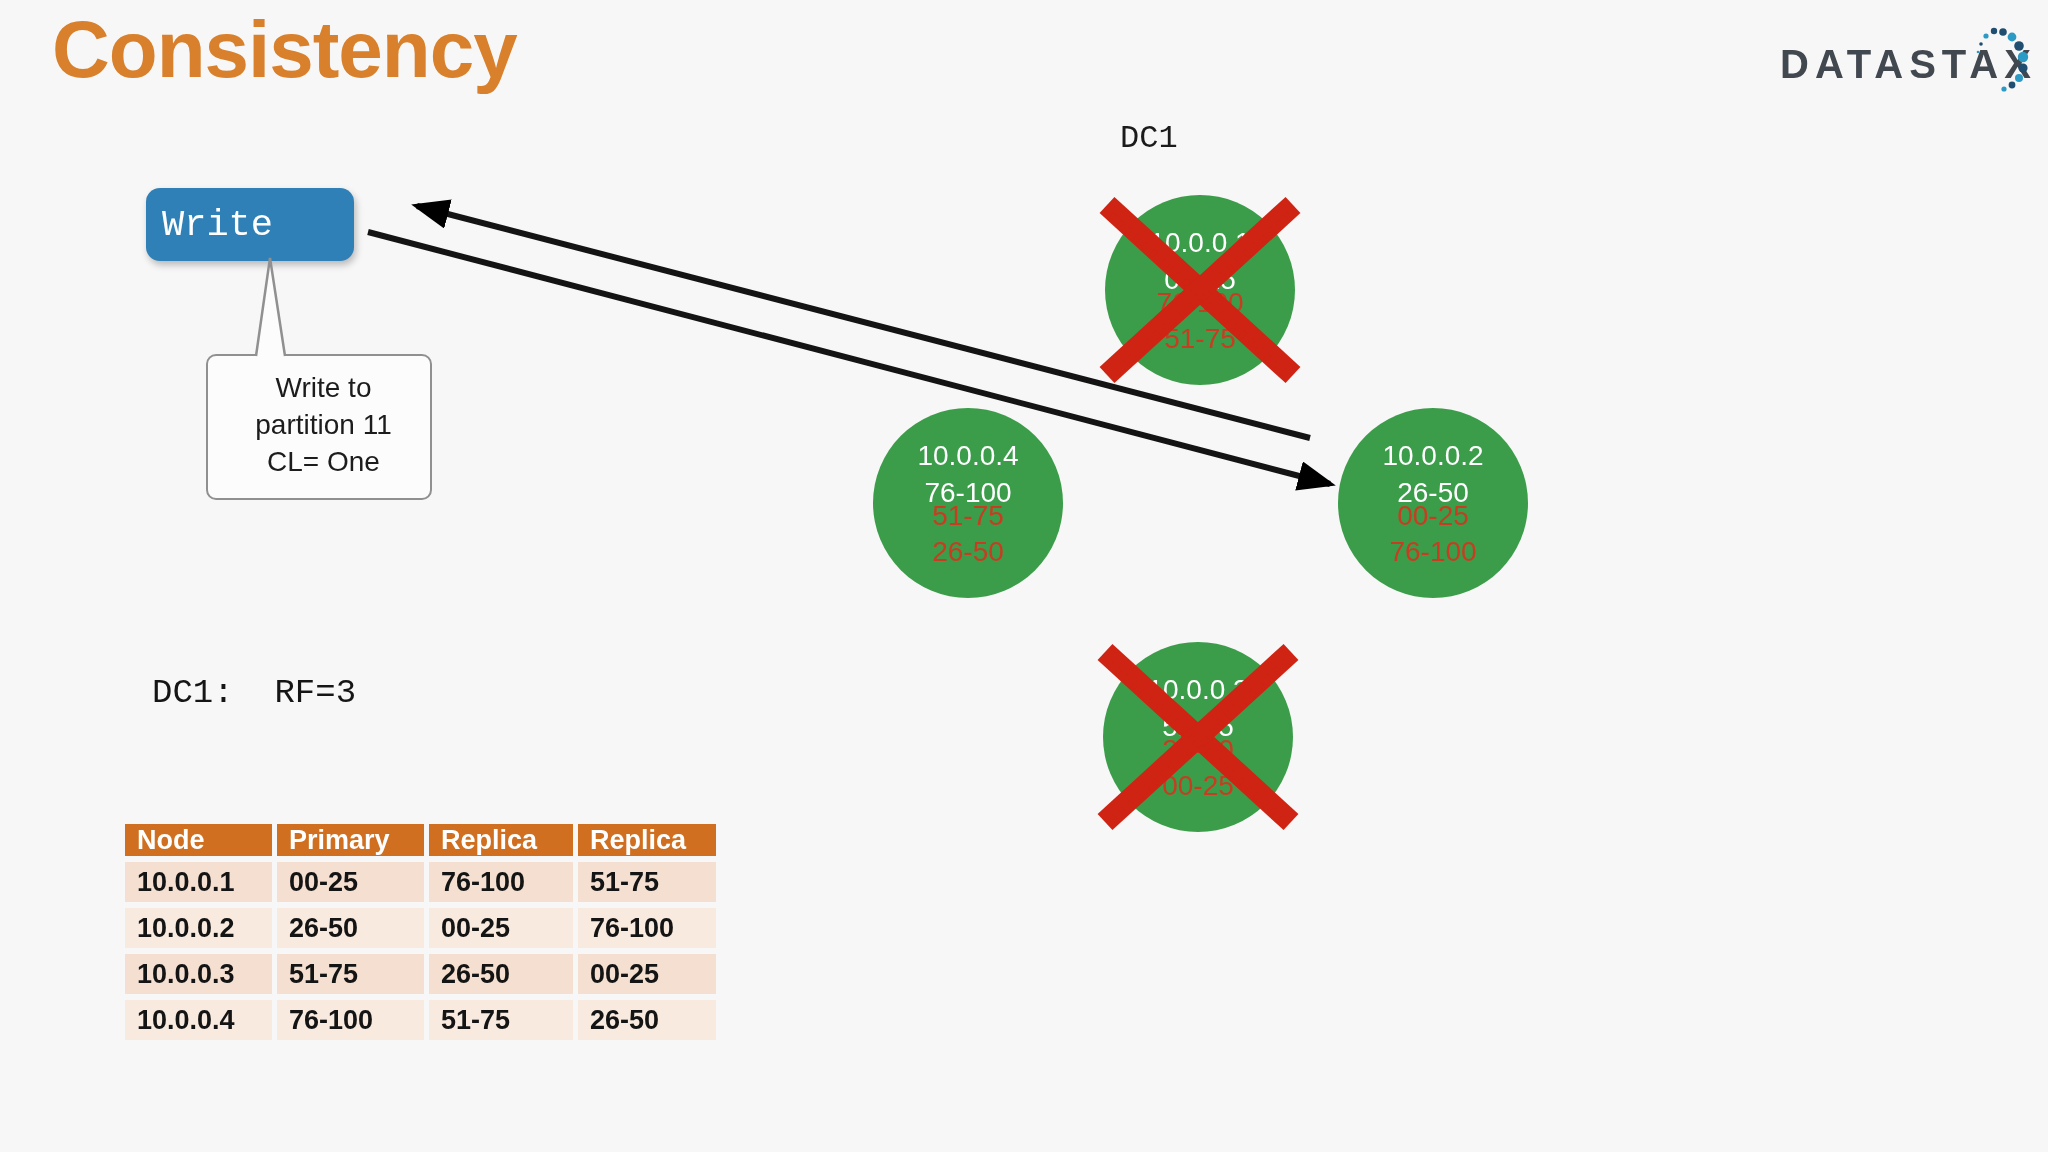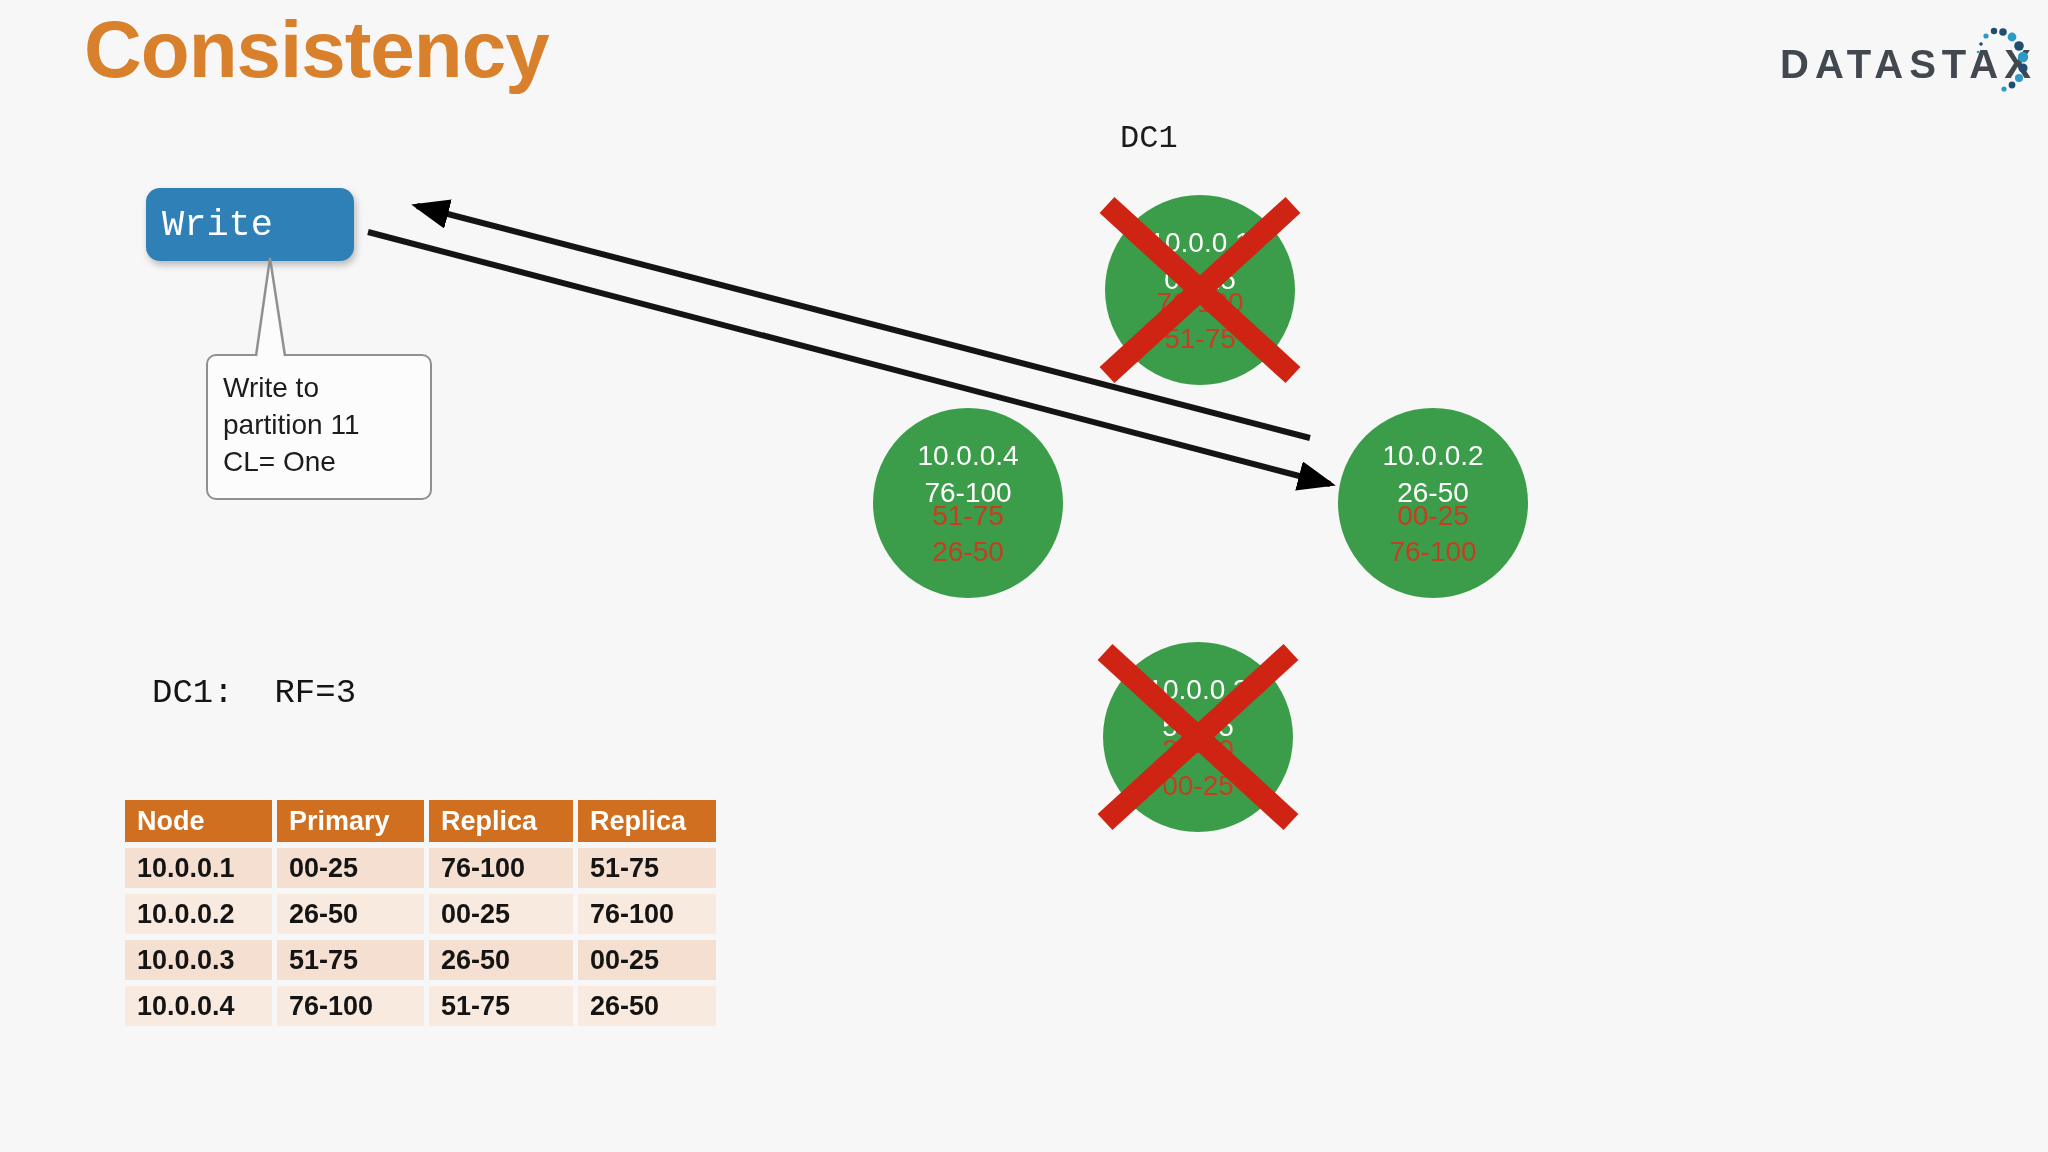--- a/index.html
+++ b/index.html
@@ -7,21 +7,20 @@
     width:2048px;height:1152px;position:relative;overflow:hidden;
     background:var(--page-bg,#F8F7F7);
     font-family:"Liberation Sans",sans-serif;
   }
   .abs{position:absolute;}
 
   
   .page-title{
     left:52px;top:4px;font-size:80px;font-weight:700;letter-spacing:-1px;
     color:var(--title-orange,#D8802C);
-    margin-left:32px;
   }
 
   
   .logo{left:1780px;top:22px;width:256px;height:70px;}
   .logo-word{
     position:absolute;left:0;top:20px;font-size:40px;font-weight:700;
     letter-spacing:6px;color:var(--logo-gray,#424850);text-align:right;
   }
   .logo-dots{position:absolute;left:194px;top:0;}
   .dot-d{fill:var(--logo-dot-dark,#1F4E71);}
@@ -35,21 +34,21 @@
     display:flex;align-items:center;padding-left:16px;box-sizing:border-box;
   }
   .client-label{
     font-family:"Liberation Mono",monospace;font-size:37px;color:#FFFFFF;
   }
 
   
   .callout{
     left:206px;top:354px;width:226px;height:146px;box-sizing:border-box;
     background:#FCFCFC;border:2.5px solid var(--callout-border,#909090);
-    border-radius:10px;padding:13px 6px 14px 15px;
+    border-radius:10px;padding:13px 6px 14px 15px;text-align:center;
   }
   .callout-line{font-size:28px;line-height:37px;color:#1C1C1C;}
 
   
   .dc-label{
     left:1120px;top:120px;width:160px;text-align:left;
     font-family:"Liberation Mono",monospace;font-size:32px;color:#1B1B1B;
   }
   .rf-label{
     left:152px;top:674px;font-family:"Liberation Mono",monospace;
@@ -72,22 +71,22 @@
   .xmark line.rough{stroke-width:8;stroke-dasharray:4 7;opacity:.8;}
 
   
   .repl-table{
     left:125px;top:800px;display:grid;
     grid-template-columns:147px 147px 144px 138px;
     column-gap:5px;row-gap:6px;
     font-size:27px;font-weight:700;
   }
   .th{
-    height:42px;display:flex;align-items:center;padding-left:12px;
-    background:var(--header-orange,#CF6F1F);color:#FFFFFF;
+    height:32px;display:flex;align-items:center;padding-left:12px;
+    background:var(--header-orange,#CF6F1F);color:#FFFFFF;margin-top:24px;
   }
   .td{
     height:40px;display:flex;align-items:center;padding-left:12px;
     color:var(--table-text,#141414);
   }
   .row-a{background:var(--row-peach-dark,#F4DFD0);}
   .row-b{background:var(--row-peach-light,#F9EADF);}
 
   
   .overlay{left:0;top:0;z-index:50;pointer-events:none;}

